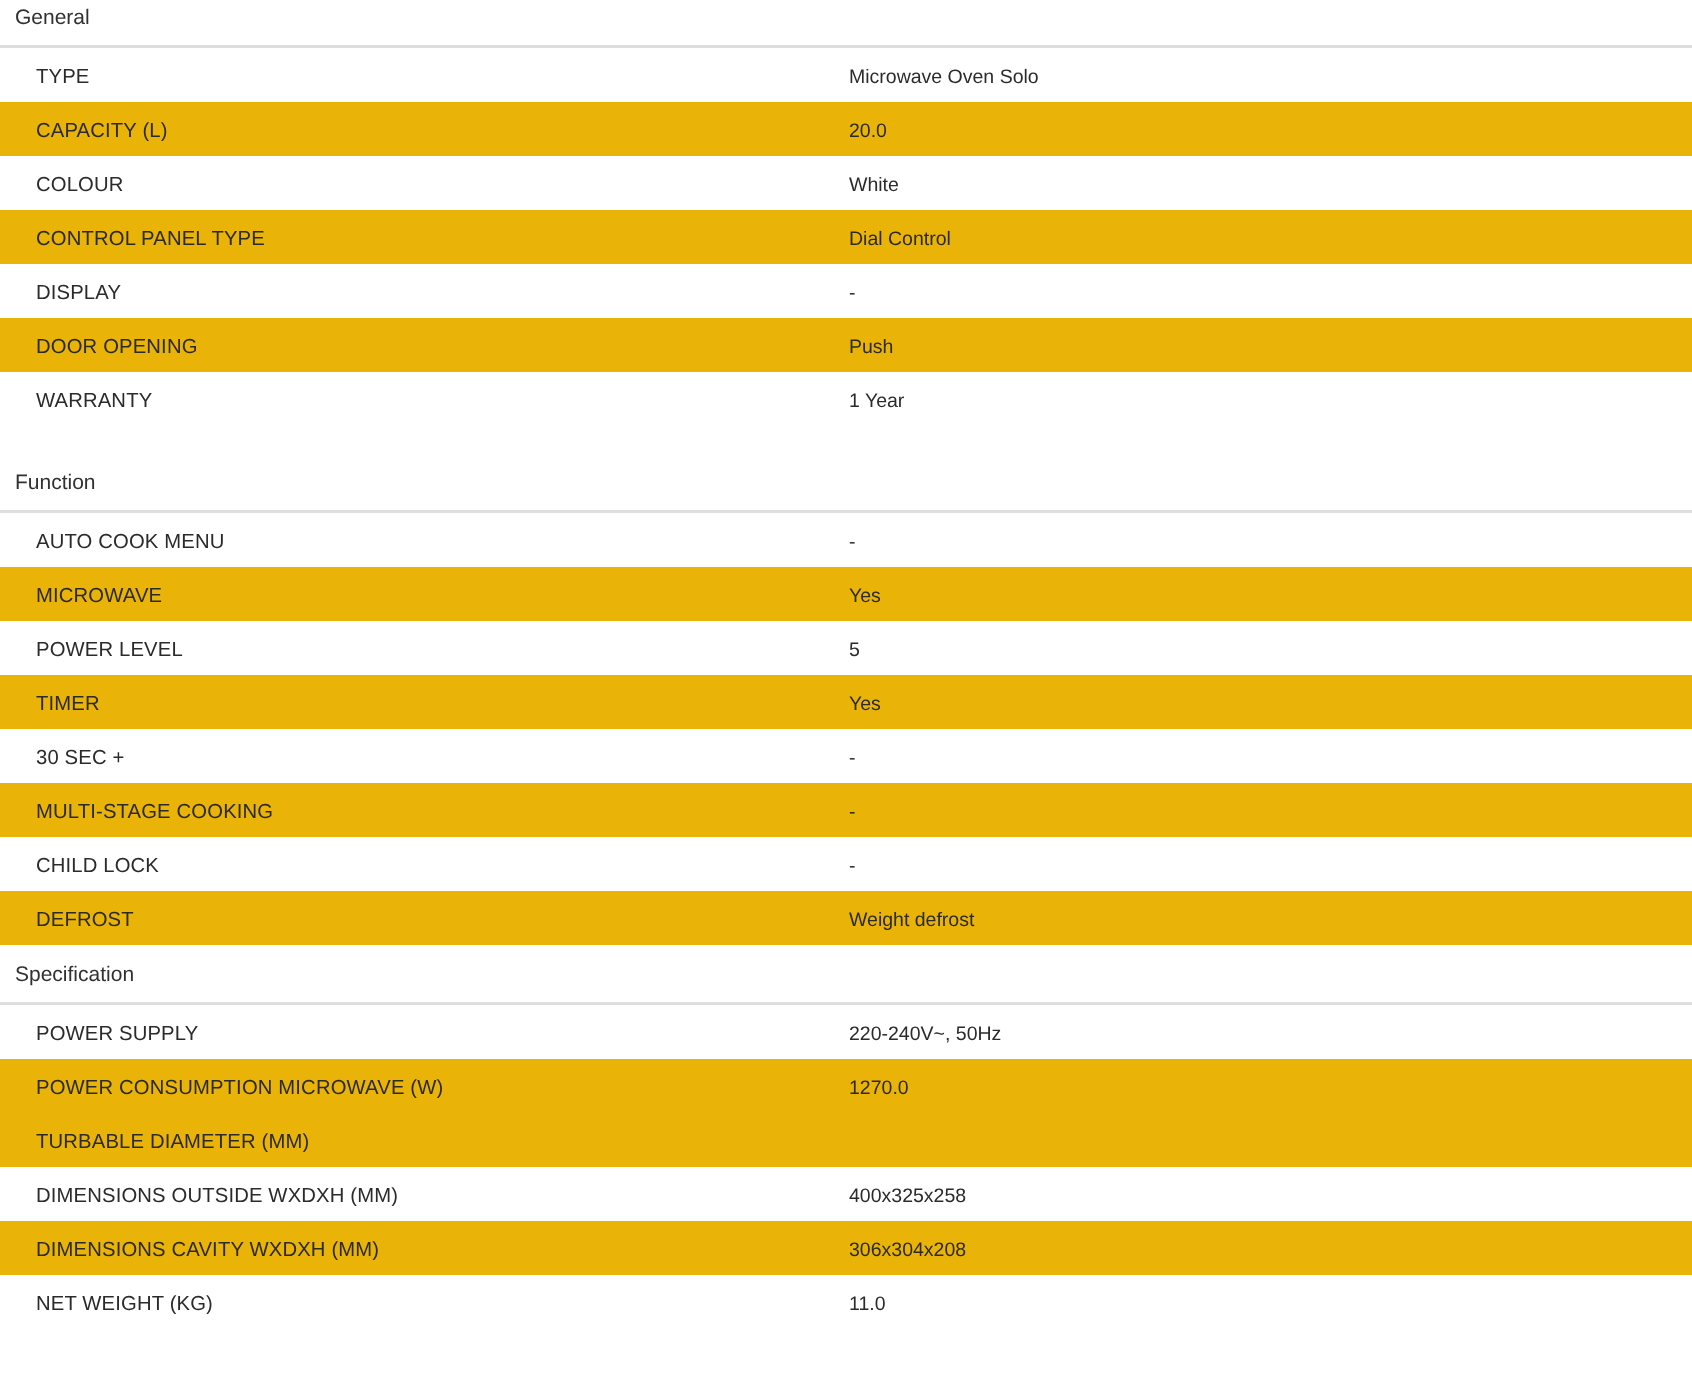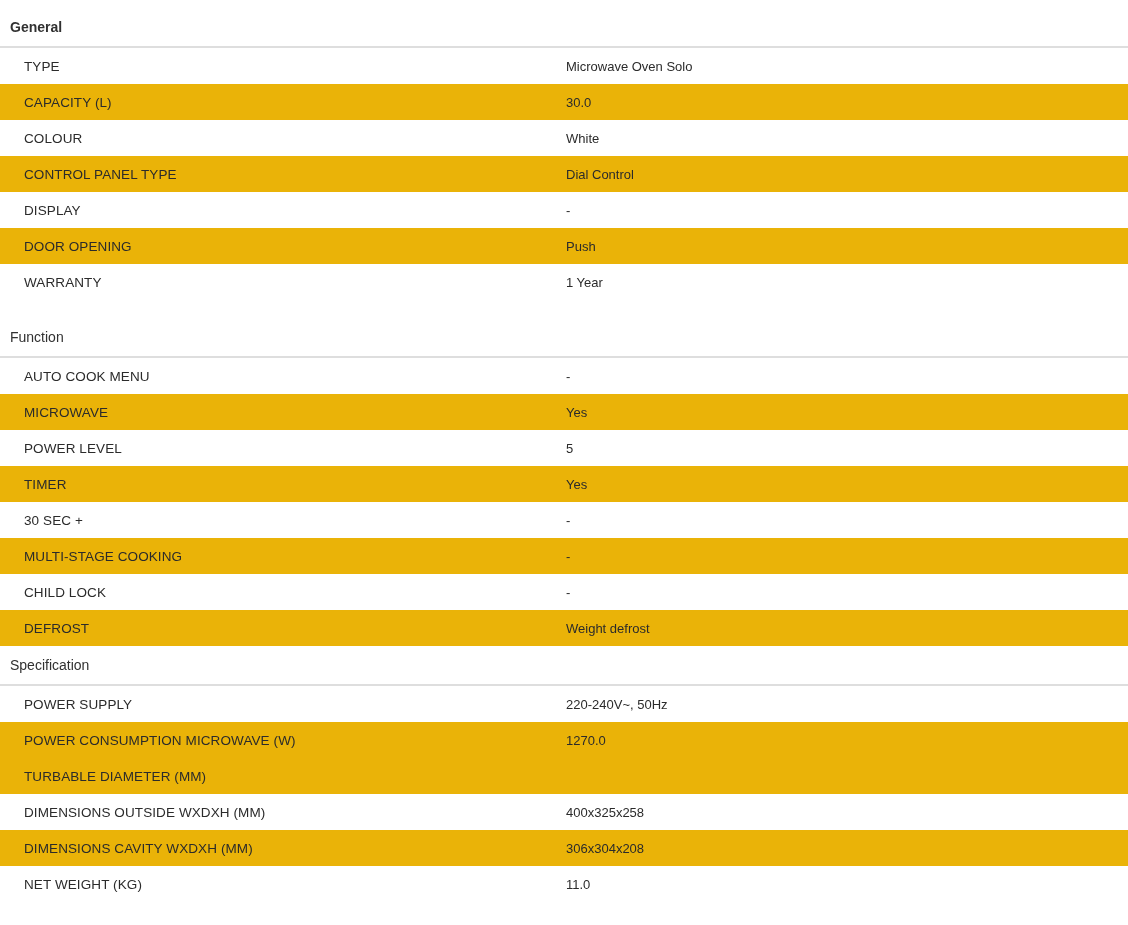--- a/index.html
+++ b/index.html
@@ -15,22 +15,21 @@
   .section { width: 100%; }
   .section + .section.gap-large { margin-top: 18px; }
   .section-header {
     font-size: 14px;
     line-height: 15px;
     color: #313131;
     padding: 12px 10px 11px 10px;
     border-bottom: 2px solid #dedede;
   }
   .section:first-child .section-header {
-    padding-top: 20px;
-    font-weight: bold;
+    padding-top: 4px;
   }
   .row {
     display: flex;
     align-items: center;
     height: 36px;
     width: 100%;
     background: #ffffff;
   }
   .row.alt {
     background: #eab308;
@@ -58,21 +57,21 @@
 <div class="spec-table">
 
   <div class="section">
     <div class="section-header">General</div>
     <div class="row">
       <div class="cell-label">TYPE</div>
       <div class="cell-value">Microwave Oven Solo</div>
     </div>
     <div class="row alt">
       <div class="cell-label">CAPACITY (L)</div>
-      <div class="cell-value">30.0</div>
+      <div class="cell-value">20.0</div>
     </div>
     <div class="row">
       <div class="cell-label">COLOUR</div>
       <div class="cell-value">White</div>
     </div>
     <div class="row alt">
       <div class="cell-label">CONTROL PANEL TYPE</div>
       <div class="cell-value">Dial Control</div>
     </div>
     <div class="row">

